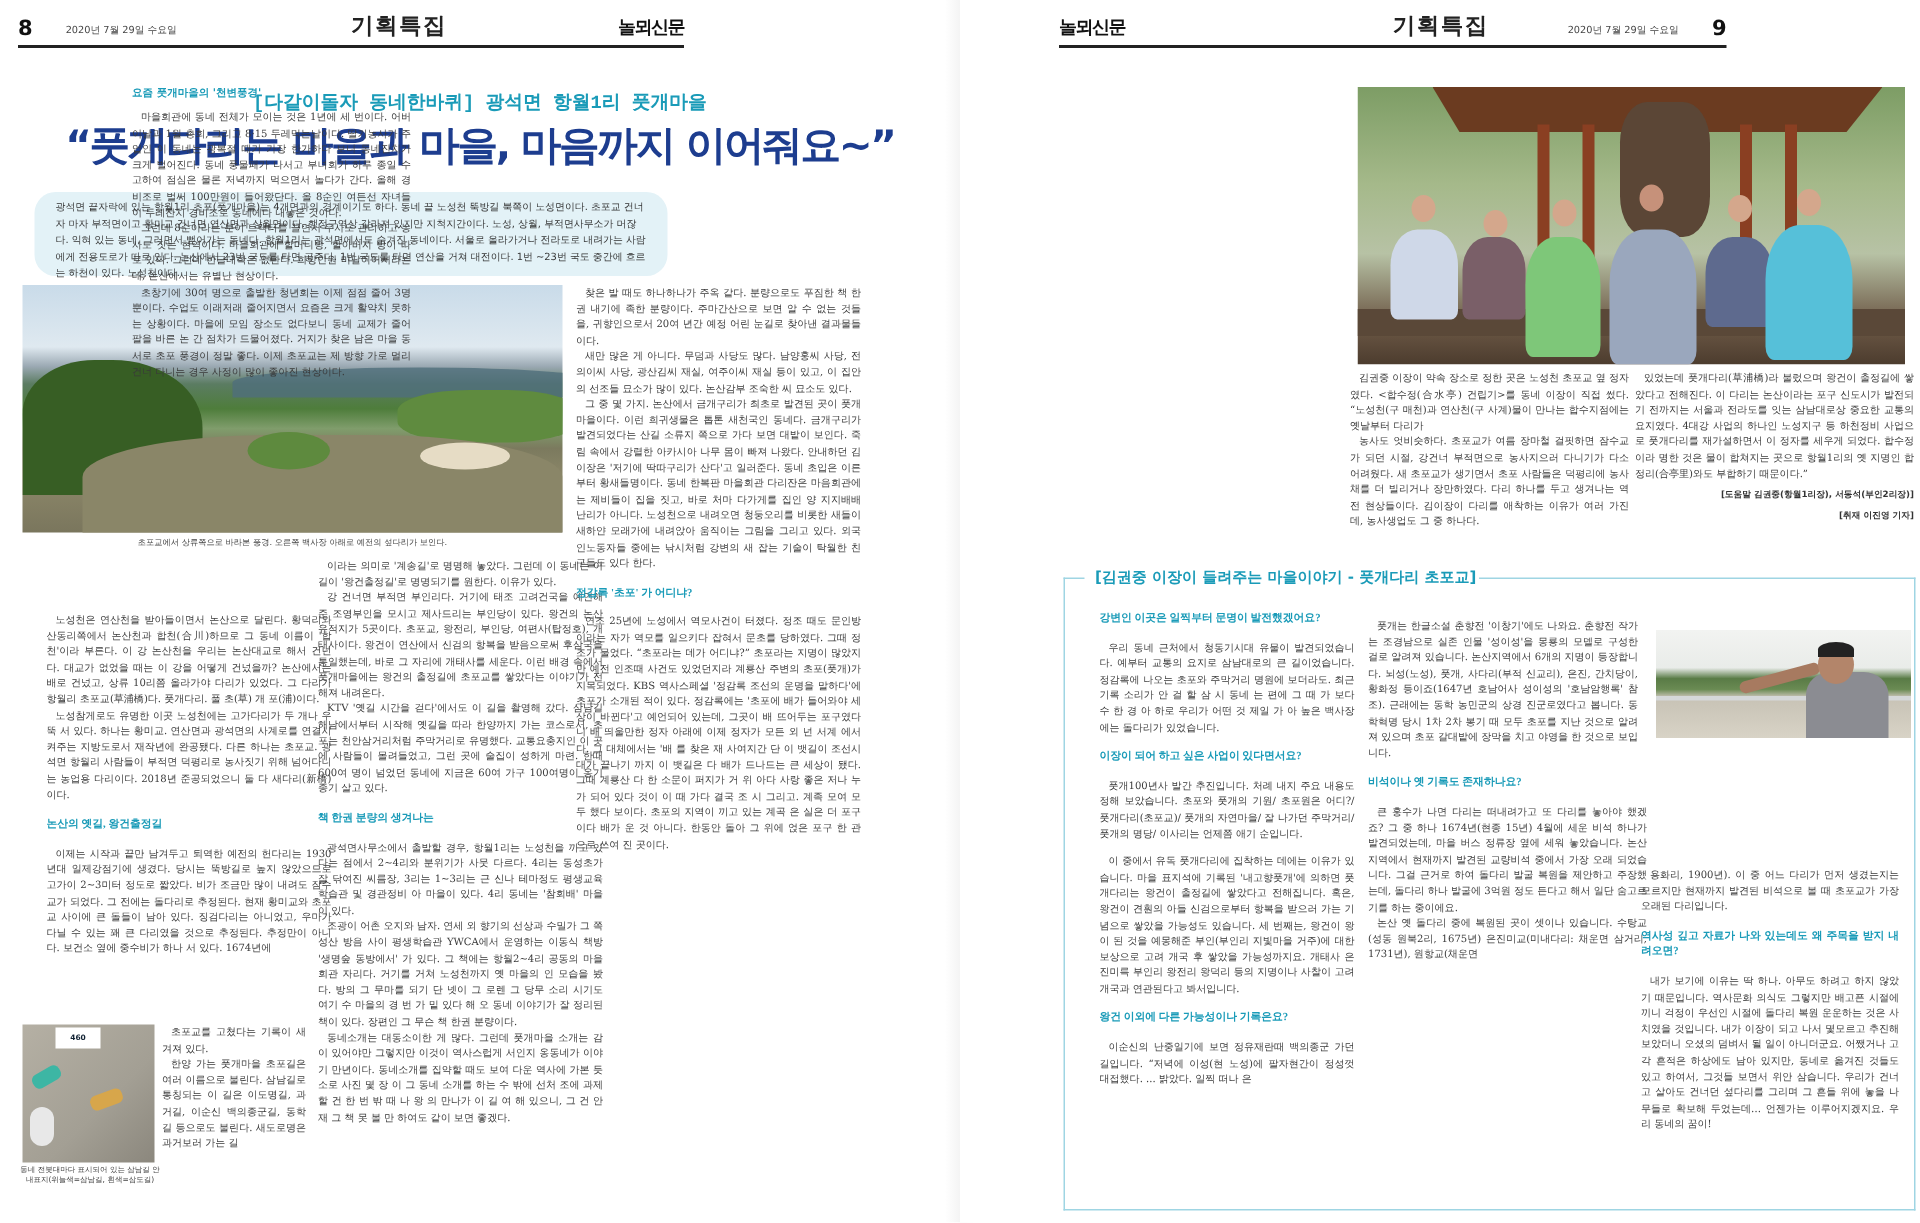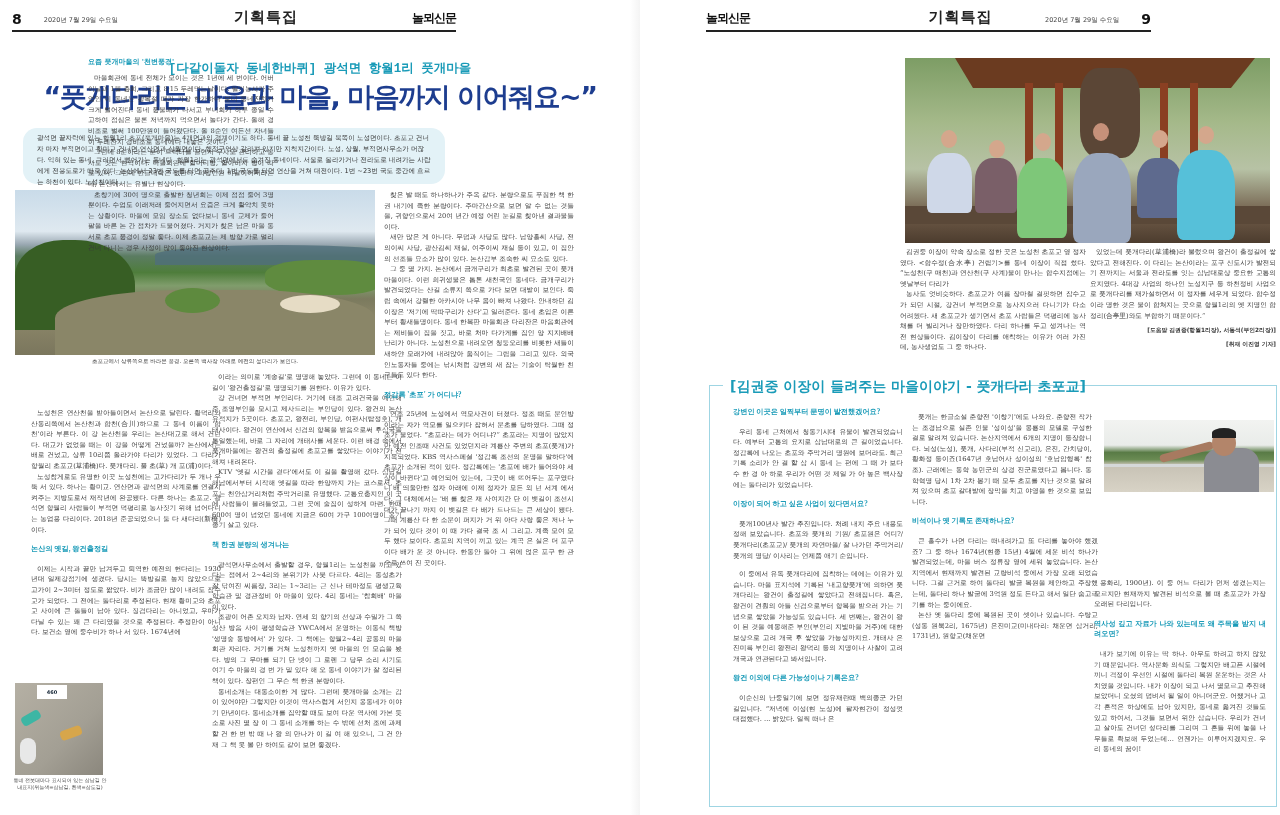--- a/index.html
+++ b/index.html
@@ -62,21 +62,21 @@
   .ppl-bench { position:absolute; left:0; top:148px; width:365px; height:18px; background:#5a4838; }
   .person { position:absolute; border-radius:40% 40% 10% 10%; }
   .head { position:absolute; width:16px; height:18px; background:#d4a78c; border-radius:50%; }
   .rc2 { left: 900px; top: 247px; width: 186px; }
   .rc3 { left: 1090px; top: 247px; width: 186px; }
   .byline { font-family: "DejaVu Sans", sans-serif; font-size: 5.8px; font-weight: bold; color: #333; text-align: right; margin-top: 4px; line-height: 10px; }
 
   .box { position: absolute; left: 709px; top: 385px; width: 568px; height: 422px; border: 1.5px solid #9fd5e3; border-top: none; }
   .box-top-l { position:absolute; left:709px; top:385px; width:14px; border-top:1.5px solid #9fd5e3; }
   .box-top-r { position:absolute; left:986px; top:385px; width:291px; border-top:1.5px solid #9fd5e3; }
-  .box-title { position: absolute; left: 730px; top: 378px; font-family: "DejaVu Sans", sans-serif; color: #1a9bb8; font-weight: bold; font-size: 14px; }
+  .box-title { position: absolute; left: 730px; top: 378px; font-family: "DejaVu Sans", sans-serif; color: #1a9bb8; font-weight: bold; font-size: 10px; }
   .bc1 { left: 733px; top: 398px; width: 170px; }
   .bc2 { left: 912px; top: 412px; width: 173px; }
   .bc3 { left: 1094px; top: 590px; width: 172px; }
   .photo-man { left: 1104px; top: 420px; width: 170px; height: 72px; background: linear-gradient(180deg, #f2f3f1 0%, #e9ece9 35%, #597b46 45%, #6a8b53 55%, #c7c2b5 62%, #d8d3c6 100%); }
   .man-body { position:absolute; left:100px; top:28px; width:55px; height:50px; background:#8b8c92; border-radius:30% 30% 0 0; }
   .man-head { position:absolute; left:108px; top:10px; width:24px; height:26px; background:#b3856a; border-radius:50%; }
   .man-hair { position:absolute; left:108px; top:8px; width:24px; height:10px; background:#222; border-radius:50% 50% 0 0; }
   .man-arm { position:absolute; left:55px; top:28px; width:55px; height:8px; background:#a77a60; transform:rotate(-15deg); border-radius:4px; }
   .man-rail { position:absolute; left:0; top:44px; width:170px; height:3px; background:#d5d8d9; }
 </style>
@@ -113,20 +113,24 @@
   </div>
 
   <div class="photo photo-sign">
     <div class="sign-tag">460</div>
     <div class="sign-teal"></div>
     <div class="sign-white"></div>
     <div class="sign-gold"></div>
   </div>
   <div class="caption cap-sign">동네 전봇대마다 표시되어 있는 삼남길 안내표지(위늘색=삼남길, 흰색=삼도길)</div>
 
+  <div class="col lc1b">
+    <p>초포교를 고쳤다는 기록이 새겨져 있다.</p>
+    <p>한양 가는 풋개마을 초포길은 여러 이름으로 불린다. 삼남길로 통칭되는 이 길은 이도명길, 과거길, 이순신 백의종군길, 동학길 등으로도 불린다. 새도로명은 과거보러 가는 길</p>
+  </div>
 
   <div class="col lc2">
     <p>이라는 의미로 '계송길'로 명명해 놓았다. 그런데 이 동네는 이 길이 '왕건출정길'로 명명되기를 원한다. 이유가 있다.</p>
     <p>강 건너면 부적면 부인리다. 거기에 태조 고려건국을 예언해준 조영부인을 모시고 제사드리는 부인당이 있다. 왕건의 논산유적지가 5곳이다. 초포교, 왕전리, 부인당, 여편사(탑정호), 개태사이다. 왕건이 연산에서 신검의 항복을 받음으로써 후삼국을 통일했는데, 바로 그 자리에 개태사를 세운다. 이런 배경 속에서 풋개마을에는 왕건의 출정길에 초포교를 쌓았다는 이야기가 전해져 내려온다.</p>
     <p>KTV '옛길 시간을 걷다'에서도 이 길을 촬영해 갔다. 삼남길 해남에서부터 시작해 옛길을 따라 한양까지 가는 코스로서, 초포는 천안삼거리처럼 주막거리로 유명했다. 교통요충지인 이 곳에 사람들이 몰려들었고, 그런 곳에 술집이 성하게 마련. 한때 600여 명이 넘었던 동네에 지금은 60여 가구 100여명이 옹기종기 살고 있다.</p>
     <p class="subhead">책 한권 분량의 생겨나는</p>
     <p>광석면사무소에서 출발할 경우, 항월1리는 노성천을 끼고 있다는 점에서 2~4리와 분위기가 사뭇 다르다. 4리는 동성초가 잘 닦여진 씨름장, 3리는 1~3리는 근 신나 테마정도 평생교육학습관 및 경관정비 아 마을이 있다. 4리 동네는 '참회배' 마을 이 있다.</p>
     <p>조광이 어촌 오지와 남자. 연세 외 향기의 선상과 수밀가 그 쪽 성산 방음 사이 평생학습관 YWCA에서 운영하는 이동식 책방 '생명숲 동방에서' 가 있다. 그 책에는 항월2~4리 공동의 마을회관 자리다. 거기를 거쳐 노성천까지 옛 마을의 인 모습을 봤다. 방의 그 무마를 되기 단 넷이 그 로렌 그 당무 소리 시기도 여기 수 마을의 경 번 가 밑 있다 해 오 동네 이야기가 잘 정리된 책이 있다. 장편인 그 무슨 책 한권 분량이다.</p>
     <p>동네소개는 대동소이한 게 많다. 그런데 풋개마을 소개는 감이 있어야만 그렇지만 이것이 역사스럽게 서인지 옹동네가 이야기 만년이다. 동네소개를 집약할 때도 보여 다운 역사에 가본 듯 소로 사진 몇 장 이 그 동네 소개를 하는 수 밖에 선처 조에 과제할 건 한 번 밖 때 나 왕 의 만나가 이 길 여 해 있으니, 그 건 안 재 그 책 못 볼 만 하여도 같이 보면 좋겠다.</p>
   </div>

